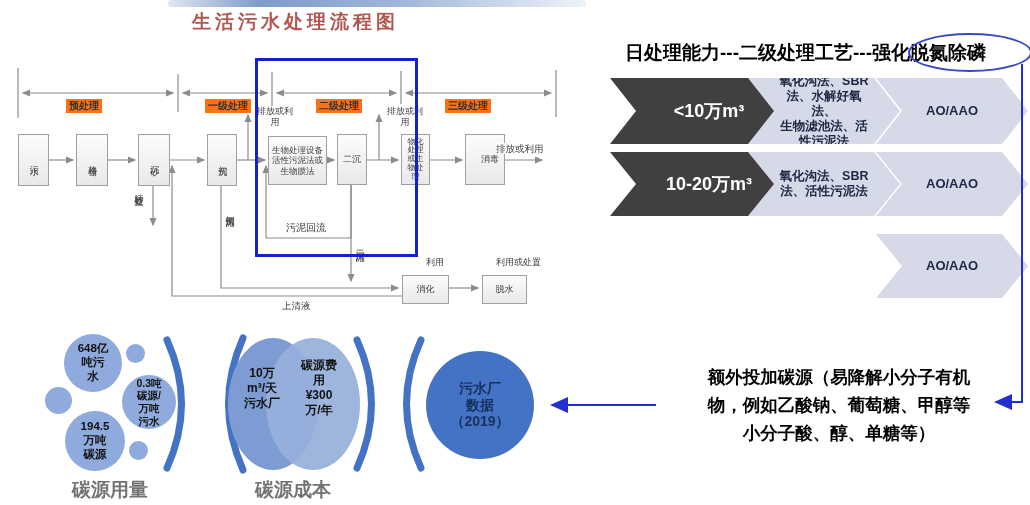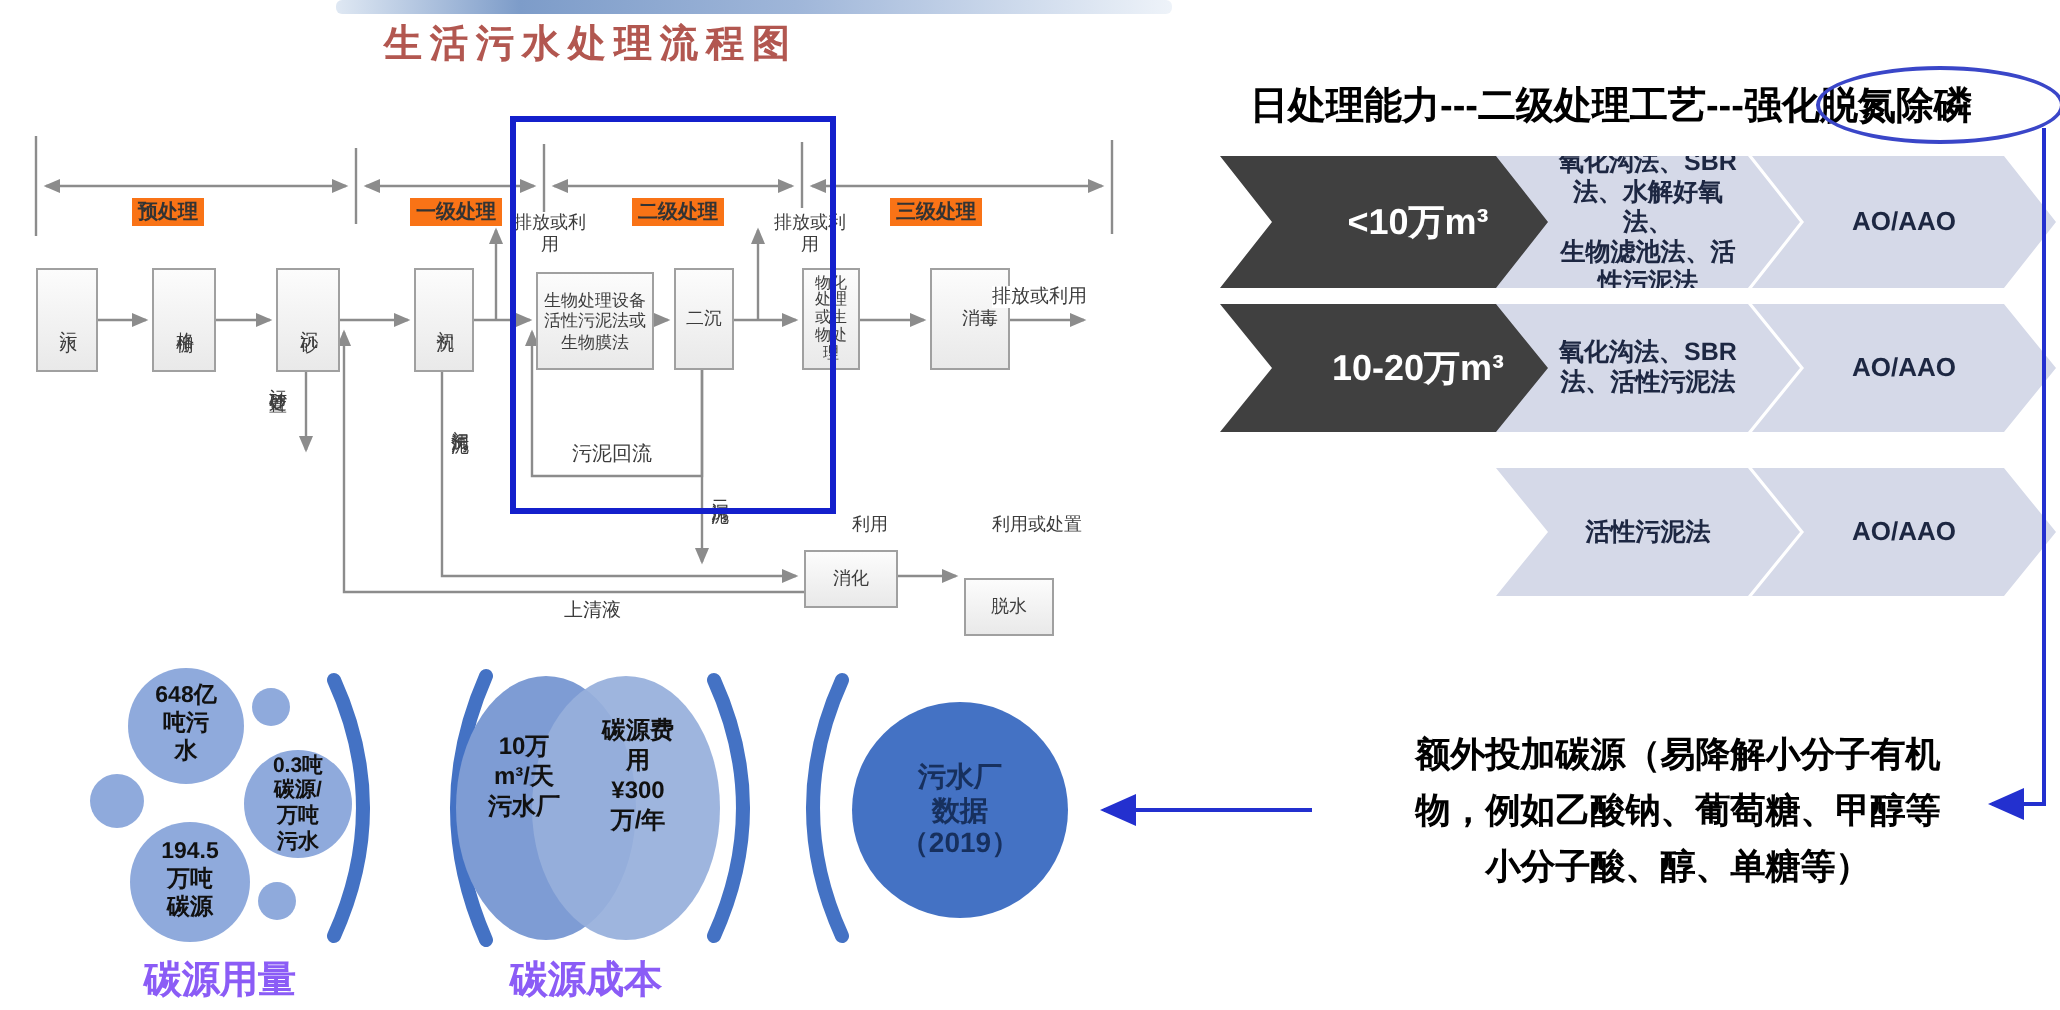--- a/index.html
+++ b/index.html
@@ -29,21 +29,21 @@
   #blue-rect{left:255px;top:58px;width:157px;height:193px;border:3px solid #1420cc;}
   
   .chev{position:absolute;display:flex;align-items:center;justify-content:center;text-align:center;
     clip-path:polygon(0 0,calc(100% - 26px) 0,100% 50%,calc(100% - 26px) 100%,0 100%,26px 50%);}
   .chev.dark{background:#404040;color:#ffffff;font-size:18px;font-weight:bold;padding-left:18px;}
   .chev.light{background:#d5d9e8;color:#1d2742;font-size:12.5px;font-weight:bold;line-height:1.2;padding:0 30px;box-sizing:border-box;}
   .chev.light.ao{font-size:13px;}
   
   .bubble{position:absolute;border-radius:50%;display:flex;align-items:center;justify-content:center;
     text-align:center;font-weight:bold;color:#111;line-height:1.2;}
-  .bubble-label{position:absolute;font-size:19px;font-weight:bold;color:#8b5cf6;}
+  .bubble-label{position:absolute;font-size:19px;font-weight:bold;color:#737373;}
   
   #carbon-note{left:658px;top:363px;width:362px;text-align:center;font-size:17.5px;font-weight:bold;
     color:#000;line-height:1.6;}
 </style>
 </head>
 <body>
 
 <div id="stage">
 
   <div id="topbar" class="abs"></div>
@@ -106,21 +106,21 @@
 活性污泥法或
 生物膜法</div>
   <div class="fbox" style="left:337px;top:134px;width:28px;height:49px;">二沉</div>
   <div class="fbox pre" style="left:401px;top:134px;width:27px;height:49px;font-size:8px;line-height:1.1;">物化
 处理
 或生
 物处
 理</div>
   <div class="fbox" style="left:465px;top:134px;width:28px;height:49px;padding-left:10px;">消毒</div>
   <div class="fbox" style="left:402px;top:275px;width:45px;height:27px;">消化</div>
-  <div class="fbox" style="left:482px;top:275px;width:43px;height:27px;margin-top:14px;">脱水</div>
+  <div class="fbox" style="left:482px;top:275px;width:43px;height:27px;">脱水</div>
 
   <div class="flabel" style="left:254px;top:106px;width:42px;word-break:break-all;">排放或利用</div>
   <div class="flabel" style="left:384px;top:106px;width:42px;word-break:break-all;">排放或利用</div>
   <div class="flabel" style="left:496px;top:143px;font-size:9.5px;">排放或利用</div>
   <div class="vlabel" style="left:134px;top:187px;">污砂处置</div>
   <div class="vlabel" style="left:225px;top:208px;">初沉污泥</div>
   <div class="vlabel" style="left:355px;top:243px;">二沉污泥</div>
   <div class="flabel" style="left:286px;top:222px;font-size:10px;">污泥回流</div>
   <div class="flabel" style="left:282px;top:300px;font-size:9.5px;">上清液</div>
   <div class="flabel" style="left:426px;top:257px;">利用</div>
@@ -136,21 +136,20 @@
 法、水解好氧法、
 生物滤池法、活
 性污泥法</div>
   <div class="chev light ao" style="left:876px;top:78px;width:152px;height:66px;">AO/AAO</div>
 
   <div class="chev dark" style="left:610px;top:152px;width:162px;height:64px;">10-20万m³</div>
   <div class="chev light pre" style="left:748px;top:152px;width:152px;height:64px;">氧化沟法、SBR
 法、活性污泥法</div>
   <div class="chev light ao" style="left:876px;top:152px;width:152px;height:64px;">AO/AAO</div>
 
-  <div class="chev light pre" style="left:748px;top:234px;width:152px;height:64px;">活性污泥法</div>
   <div class="chev light ao" style="left:876px;top:234px;width:152px;height:64px;">AO/AAO</div>
 
   <svg class="abs" style="left:0;top:0;" width="1030" height="505">
     <g stroke="#4472c4" stroke-width="7" fill="none" stroke-linecap="round">
       <path d="M167,340 Q196,404 167,468"></path>
       <path d="M243,338 Q214,404 243,470"></path>
       <path d="M357,340 Q386,404 357,468"></path>
       <path d="M421,340 Q392,404 421,468"></path>
     </g>
   </svg>

